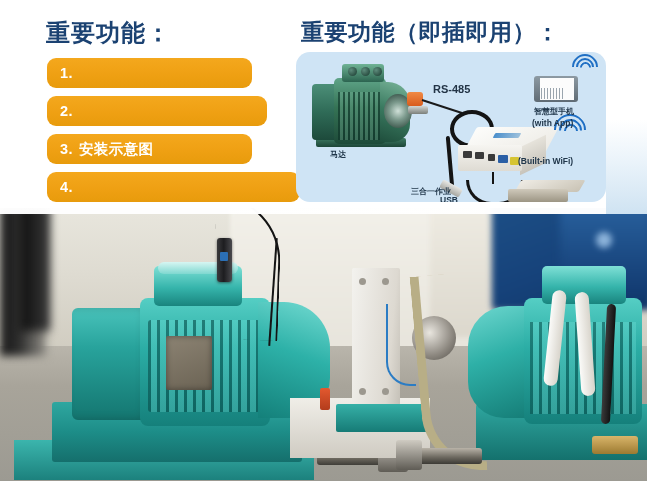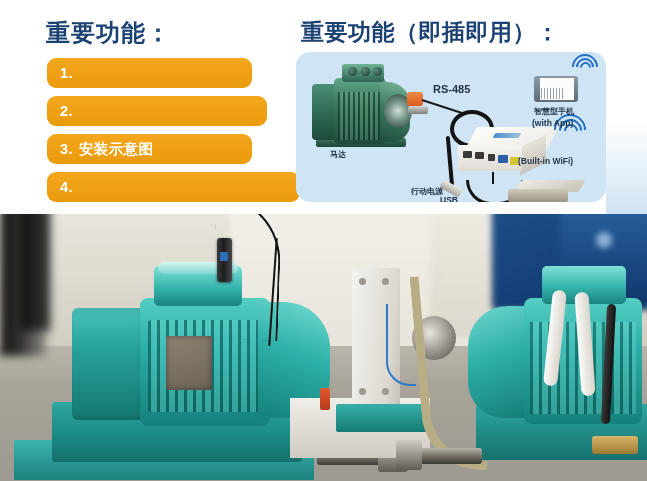--- a/index.html
+++ b/index.html
@@ -351,21 +351,21 @@
       <span style="left:10px;top:10px;width:10px;height:10px;"></span>
     </div>
     <div class="lab en" style="left:222px;top:104px;">(Built-in WiFi)</div>
 
     <div class="pb-cable"></div>
     <div class="pb-cable2"></div>
     <div class="powerbank">
       <div class="pb-top"></div>
       <div class="pb-fr"></div>
     </div>
-    <div class="lab cn" style="left:115px;top:134px;">行动电源</div>
+    <div class="lab cn" style="left:115px;top:134px;">三合一作业</div>
 
     <div class="phone">
       <div class="scr"></div>
       <div class="chart"></div>
     </div>
     <div class="wifi" style="left:276px;top:2px;width:30px;height:30px;">
       <span style="left:0px;top:0px;width:22px;height:22px;border-width:2.2px;"></span>
       <span style="left:4px;top:4px;width:14px;height:14px;border-width:2.2px;"></span>
       <span style="left:8px;top:8px;width:7px;height:7px;border-width:2.2px;"></span>
     </div>

